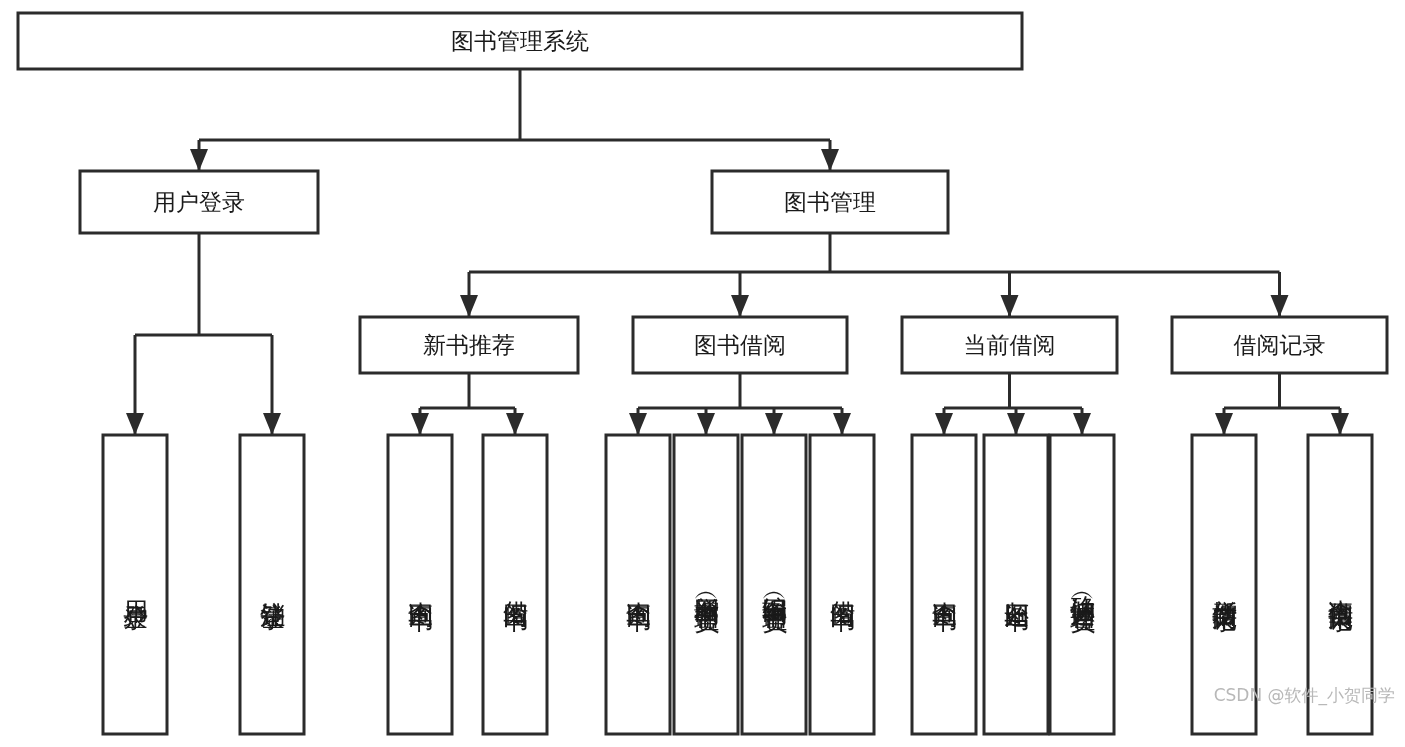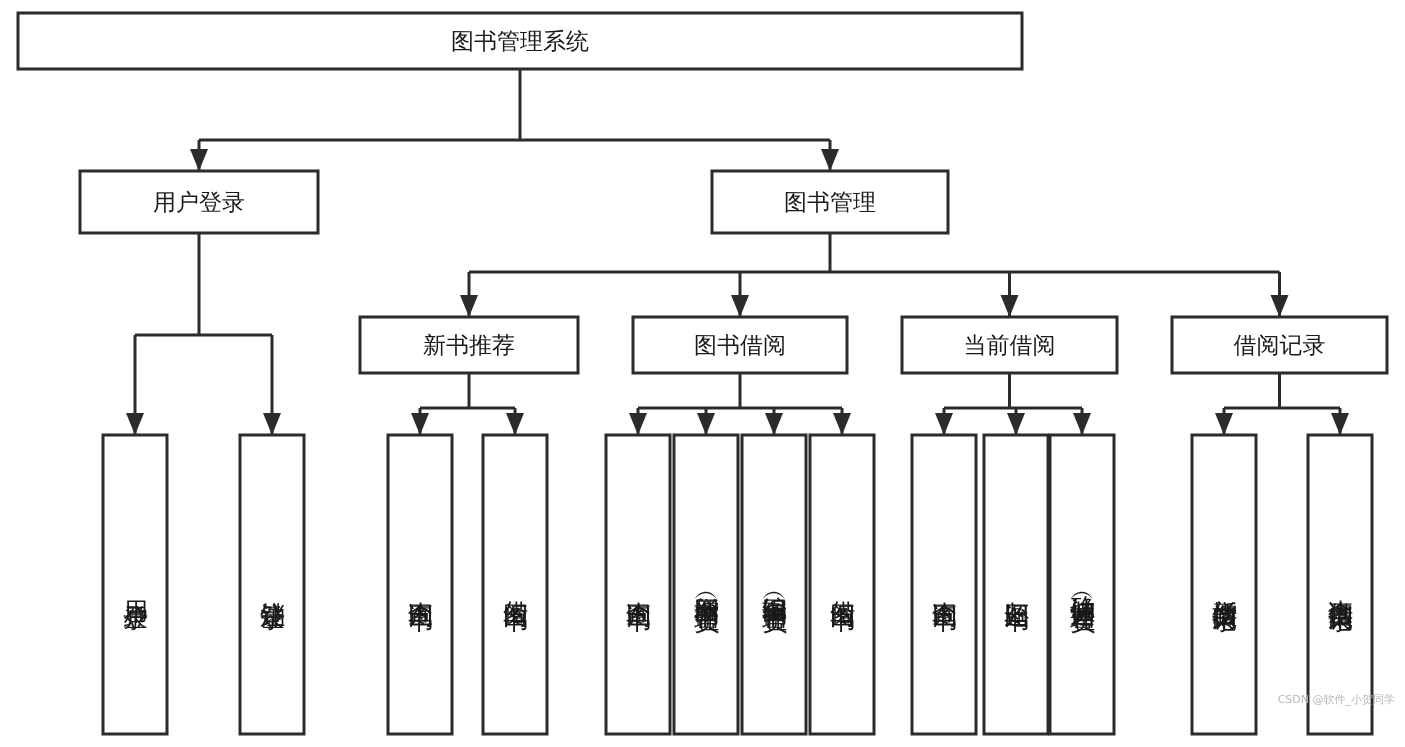--- a/index.html
+++ b/index.html
@@ -38,21 +38,21 @@
     font-size:25px;
     line-height:1.05;
     letter-spacing:2px;
     color:#1a1a1a;
     white-space:nowrap;
   }
   .watermark{
     position:absolute;
     right:10px;bottom:4px;
     font-family:"DejaVu Sans","Liberation Sans",sans-serif;
-    font-size:11px;
+    font-size:17px;
     color:#b8b8b8;
     white-space:nowrap;
   }
 </style>
 </head>
 <body>
 
 <div id="diagram-root">
 
   <svg id="flow" viewBox="0 0 1405 747">

